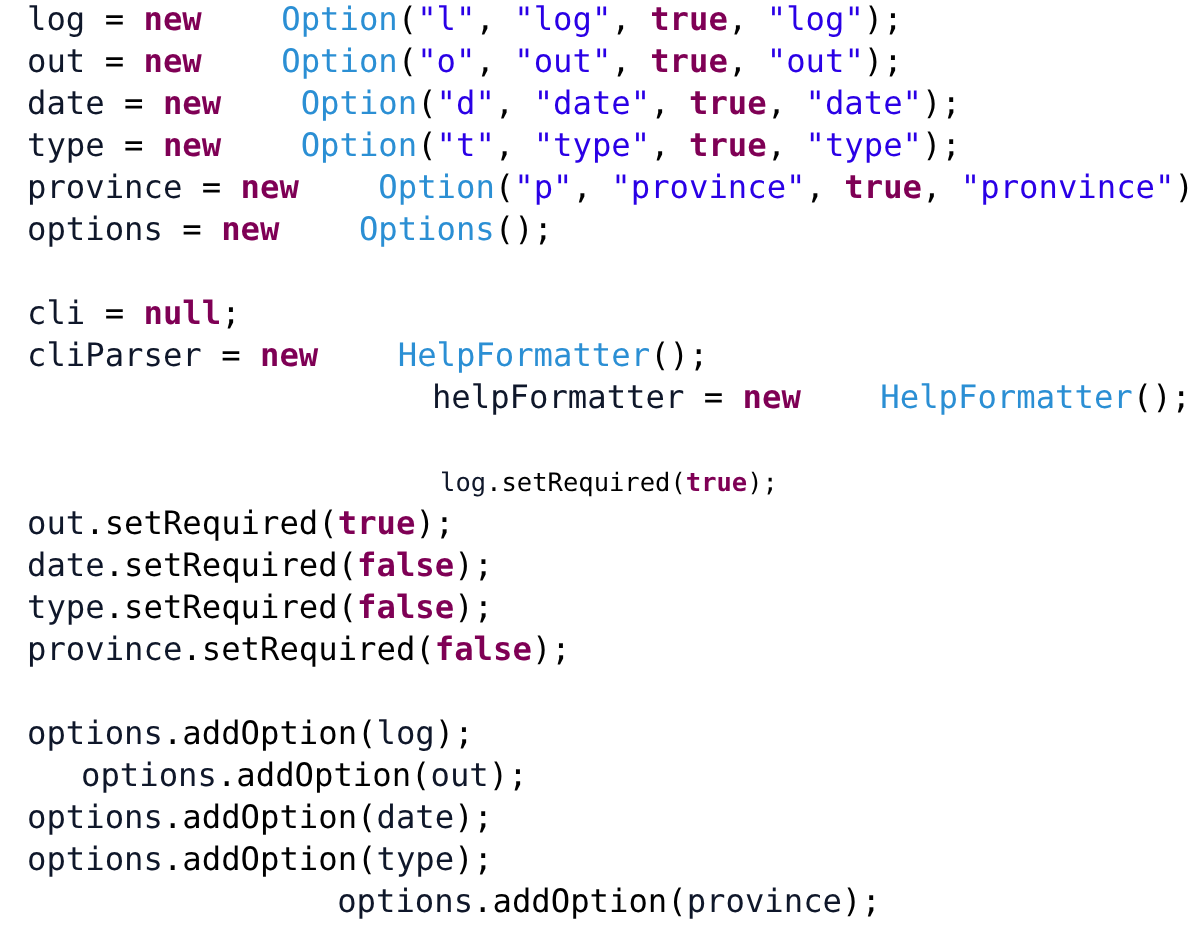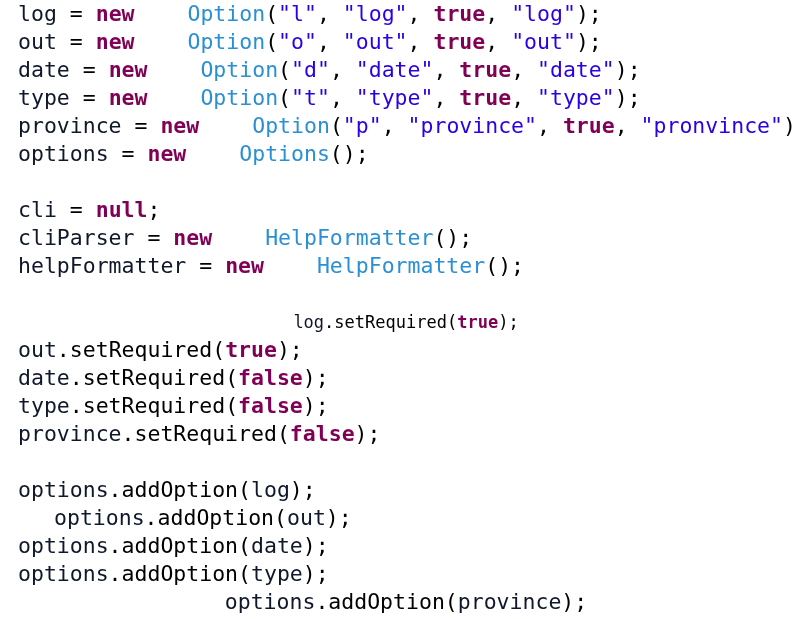--- a/index.html
+++ b/index.html
@@ -48,21 +48,21 @@
 <div id="code-editor" style="background: rgb(255, 255, 255);">
     <div class="code-line" style="font-size: 21.5px; line-height: 28px; height: 28px;"><span class="tok tok-var">log</span><span class="tok tok-plain"> = </span><span class="tok tok-keyword">new</span><span class="tok tok-plain"> </span><span class="tok tok-type">Option</span><span class="tok tok-punct">(</span><span class="tok tok-string">"l"</span><span class="tok tok-punct">, </span><span class="tok tok-string">"log"</span><span class="tok tok-punct">, </span><span class="tok tok-keyword">true</span><span class="tok tok-punct">, </span><span class="tok tok-string">"log"</span><span class="tok tok-punct">);</span></div>
     <div class="code-line" style="font-size: 21.5px; line-height: 28px; height: 28px;"><span class="tok tok-var">out</span><span class="tok tok-plain"> = </span><span class="tok tok-keyword">new</span><span class="tok tok-plain"> </span><span class="tok tok-type">Option</span><span class="tok tok-punct">(</span><span class="tok tok-string">"o"</span><span class="tok tok-punct">, </span><span class="tok tok-string">"out"</span><span class="tok tok-punct">, </span><span class="tok tok-keyword">true</span><span class="tok tok-punct">, </span><span class="tok tok-string">"out"</span><span class="tok tok-punct">);</span></div>
     <div class="code-line" style="font-size: 21.5px; line-height: 28px; height: 28px;"><span class="tok tok-var">date</span><span class="tok tok-plain"> = </span><span class="tok tok-keyword">new</span><span class="tok tok-plain"> </span><span class="tok tok-type">Option</span><span class="tok tok-punct">(</span><span class="tok tok-string">"d"</span><span class="tok tok-punct">, </span><span class="tok tok-string">"date"</span><span class="tok tok-punct">, </span><span class="tok tok-keyword">true</span><span class="tok tok-punct">, </span><span class="tok tok-string">"date"</span><span class="tok tok-punct">);</span></div>
     <div class="code-line" style="font-size: 21.5px; line-height: 28px; height: 28px;"><span class="tok tok-var">type</span><span class="tok tok-plain"> = </span><span class="tok tok-keyword">new</span><span class="tok tok-plain"> </span><span class="tok tok-type">Option</span><span class="tok tok-punct">(</span><span class="tok tok-string">"t"</span><span class="tok tok-punct">, </span><span class="tok tok-string">"type"</span><span class="tok tok-punct">, </span><span class="tok tok-keyword">true</span><span class="tok tok-punct">, </span><span class="tok tok-string">"type"</span><span class="tok tok-punct">);</span></div>
     <div class="code-line" style="font-size: 21.5px; line-height: 28px; height: 28px;"><span class="tok tok-var">province</span><span class="tok tok-plain"> = </span><span class="tok tok-keyword">new</span><span class="tok tok-plain"> </span><span class="tok tok-type">Option</span><span class="tok tok-punct">(</span><span class="tok tok-string">"p"</span><span class="tok tok-punct">, </span><span class="tok tok-string">"province"</span><span class="tok tok-punct">, </span><span class="tok tok-keyword">true</span><span class="tok tok-punct">, </span><span class="tok tok-string">"pronvince"</span><span class="tok tok-punct">);</span></div>
     <div class="code-line" style="font-size: 21.5px; line-height: 28px; height: 28px;"><span class="tok tok-var">options</span><span class="tok tok-plain"> = </span><span class="tok tok-keyword">new</span><span class="tok tok-plain"> </span><span class="tok tok-type">Options</span><span class="tok tok-punct">();</span></div>
     <div class="code-line blank" style="font-size: 21.5px; line-height: 28px; height: 28px;">&nbsp;</div>
     <div class="code-line" style="font-size: 21.5px; line-height: 28px; height: 28px;"><span class="tok tok-var">cli</span><span class="tok tok-plain"> = </span><span class="tok tok-keyword">null</span><span class="tok tok-punct">;</span></div>
     <div class="code-line" style="font-size: 21.5px; line-height: 28px; height: 28px;"><span class="tok tok-var">cliParser</span><span class="tok tok-plain"> = </span><span class="tok tok-keyword">new</span><span class="tok tok-plain"> </span><span class="tok tok-type">HelpFormatter</span><span class="tok tok-punct">();</span></div>
-    <div class="code-line" style="font-size: 21.5px; line-height: 28px; height: 28px;"><span class="tok tok-var">helpFormatter</span><span class="tok tok-plain"> = </span><span class="tok tok-keyword">new</span><span class="tok tok-plain"> </span><span class="tok tok-type">HelpFormatter</span><span class="tok tok-punct">();</span></div>
+    <div class="code-line" style="font-size: 21.5px; line-height: 28px; height: 28px; text-align: right;"><span class="tok tok-var">helpFormatter</span><span class="tok tok-plain"> = </span><span class="tok tok-keyword">new</span><span class="tok tok-plain"> </span><span class="tok tok-type">HelpFormatter</span><span class="tok tok-punct">();</span></div>
     <div class="code-line blank" style="font-size: 21.5px; line-height: 28px; height: 28px;">&nbsp;</div>
     <div class="code-line" style="font-size: 17px; line-height: 28px; height: 28px; text-align: center;"><span class="tok tok-var">log</span><span class="tok tok-punct">.</span><span class="tok tok-method">setRequired</span><span class="tok tok-punct">(</span><span class="tok tok-keyword">true</span><span class="tok tok-punct">);</span></div>
     <div class="code-line" style="font-size: 21.5px; line-height: 28px; height: 28px;"><span class="tok tok-var">out</span><span class="tok tok-punct">.</span><span class="tok tok-method">setRequired</span><span class="tok tok-punct">(</span><span class="tok tok-keyword">true</span><span class="tok tok-punct">);</span></div>
     <div class="code-line" style="font-size: 21.5px; line-height: 28px; height: 28px;"><span class="tok tok-var">date</span><span class="tok tok-punct">.</span><span class="tok tok-method">setRequired</span><span class="tok tok-punct">(</span><span class="tok tok-keyword">false</span><span class="tok tok-punct">);</span></div>
     <div class="code-line" style="font-size: 21.5px; line-height: 28px; height: 28px;"><span class="tok tok-var">type</span><span class="tok tok-punct">.</span><span class="tok tok-method">setRequired</span><span class="tok tok-punct">(</span><span class="tok tok-keyword">false</span><span class="tok tok-punct">);</span></div>
     <div class="code-line" style="font-size: 21.5px; line-height: 28px; height: 28px;"><span class="tok tok-var">province</span><span class="tok tok-punct">.</span><span class="tok tok-method">setRequired</span><span class="tok tok-punct">(</span><span class="tok tok-keyword">false</span><span class="tok tok-punct">);</span></div>
     <div class="code-line blank" style="font-size: 21.5px; line-height: 28px; height: 28px;">&nbsp;</div>
     <div class="code-line" style="font-size: 21.5px; line-height: 28px; height: 28px;"><span class="tok tok-var">options</span><span class="tok tok-punct">.</span><span class="tok tok-method">addOption</span><span class="tok tok-punct">(</span><span class="tok tok-var">log</span><span class="tok tok-punct">);</span></div>
     <div class="code-line" style="font-size: 21.5px; line-height: 28px; height: 28px; margin-left: 36px;"><span class="tok tok-var">options</span><span class="tok tok-punct">.</span><span class="tok tok-method">addOption</span><span class="tok tok-punct">(</span><span class="tok tok-var">out</span><span class="tok tok-punct">);</span></div>
     <div class="code-line" style="font-size: 21.5px; line-height: 28px; height: 28px; padding-left: 18px;"><span class="tok tok-var">options</span><span class="tok tok-punct">.</span><span class="tok tok-method">addOption</span><span class="tok tok-punct">(</span><span class="tok tok-var">date</span><span class="tok tok-punct">);</span></div>

